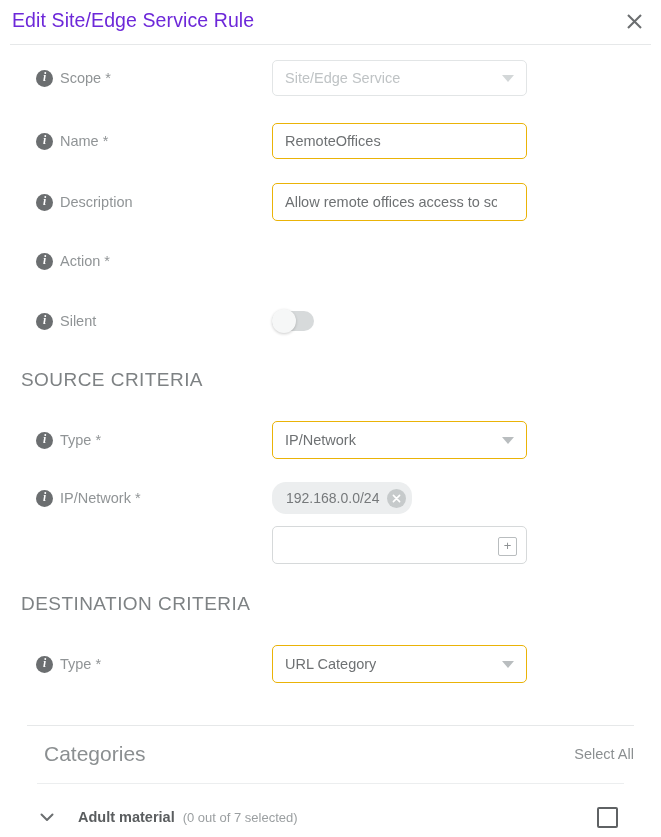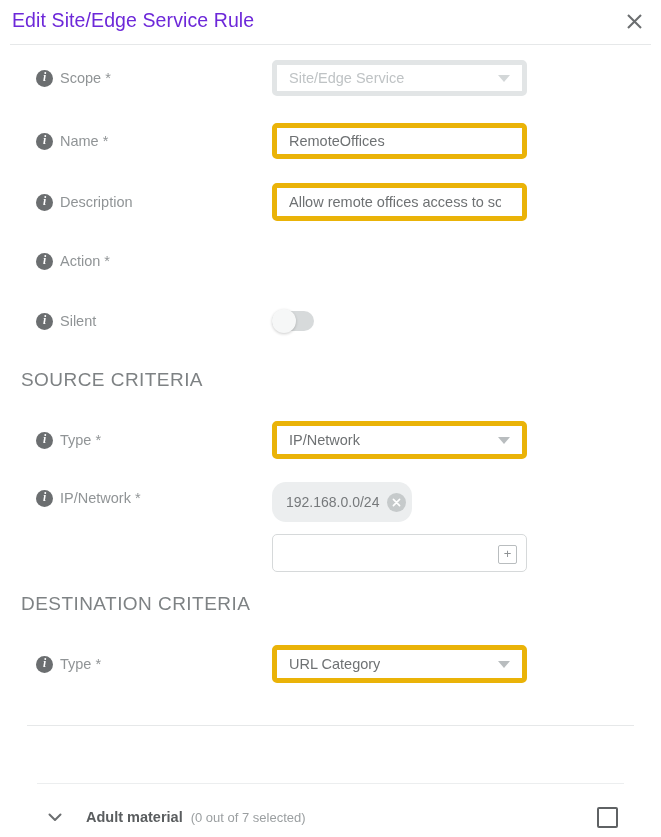--- a/index.html
+++ b/index.html
@@ -109,21 +109,21 @@
     flex: 1;
     display: flex;
     align-items: center;
   }
 
   
   .tb-input, .tb-select {
     width: 255px;
     height: 36px;
     box-sizing: border-box;
-    border: 5px solid #eab308;
+    border: 1px solid #eab308;
     border-radius: 5px;
     background: #ffffff;
     font-family: "Liberation Sans", sans-serif;
     font-size: 14.5px;
     color: #6e7173;
     padding: 0 12px;
     display: flex;
     align-items: center;
     position: relative;
     cursor: text;
@@ -191,21 +191,21 @@
     font-size: 19px;
     color: #7e8284;
     letter-spacing: 0.45px;
     white-space: nowrap;
   }
 
   
   .chip {
     display: inline-flex;
     align-items: center;
-    height: 40px;
+    height: 32px;
     border-radius: 14px;
     background: #eceeef;
     padding: 0 6px 0 14px;
     font-size: 14px;
     color: #76797b;
     white-space: nowrap;
   }
   .chip .chip-x {
     width: 19px;
     height: 19px;
@@ -287,21 +287,21 @@
   .cat-rule {
     position: absolute;
     left: 37px;
     right: 37px;
     top: 58px;
     height: 1px;
     background: #eceeef;
   }
   .cat-row {
     position: absolute;
-    left: 8px; right: 0;
+    left: 0; right: 0;
     top: 72px;
     height: 40px;
     display: flex;
     align-items: center;
   }
   .chev {
     margin-left: 39px;
     width: 16px;
     height: 16px;
     display: inline-flex;
@@ -451,20 +451,24 @@
     <div class="control-cell">
       <div class="tb-select" style="height:38px;">
         <span class="val">URL Category</span>
         <span class="caret"></span>
       </div>
     </div>
   </div>
 
   <div class="cat-panel">
     <div class="cat-top-rule"></div>
+    <div class="cat-header">
+      <span class="cat-title">Categories</span>
+      <span class="select-all">Select All</span>
+    </div>
     <div class="cat-rule"></div>
     <div class="cat-row">
       <span class="chev">
         <svg width="14" height="9" viewBox="0 0 14 9" aria-hidden="true">
           <path d="M1.5 1.5 L7 7 L12.5 1.5" stroke="#6b6e70" stroke-width="2" fill="none" stroke-linecap="round" stroke-linejoin="round"></path>
         </svg>
       </span>
       <span class="cat-name">Adult material</span>
       <span class="cat-count">(0 out of 7 selected)</span>
       <span class="cat-check"></span>

